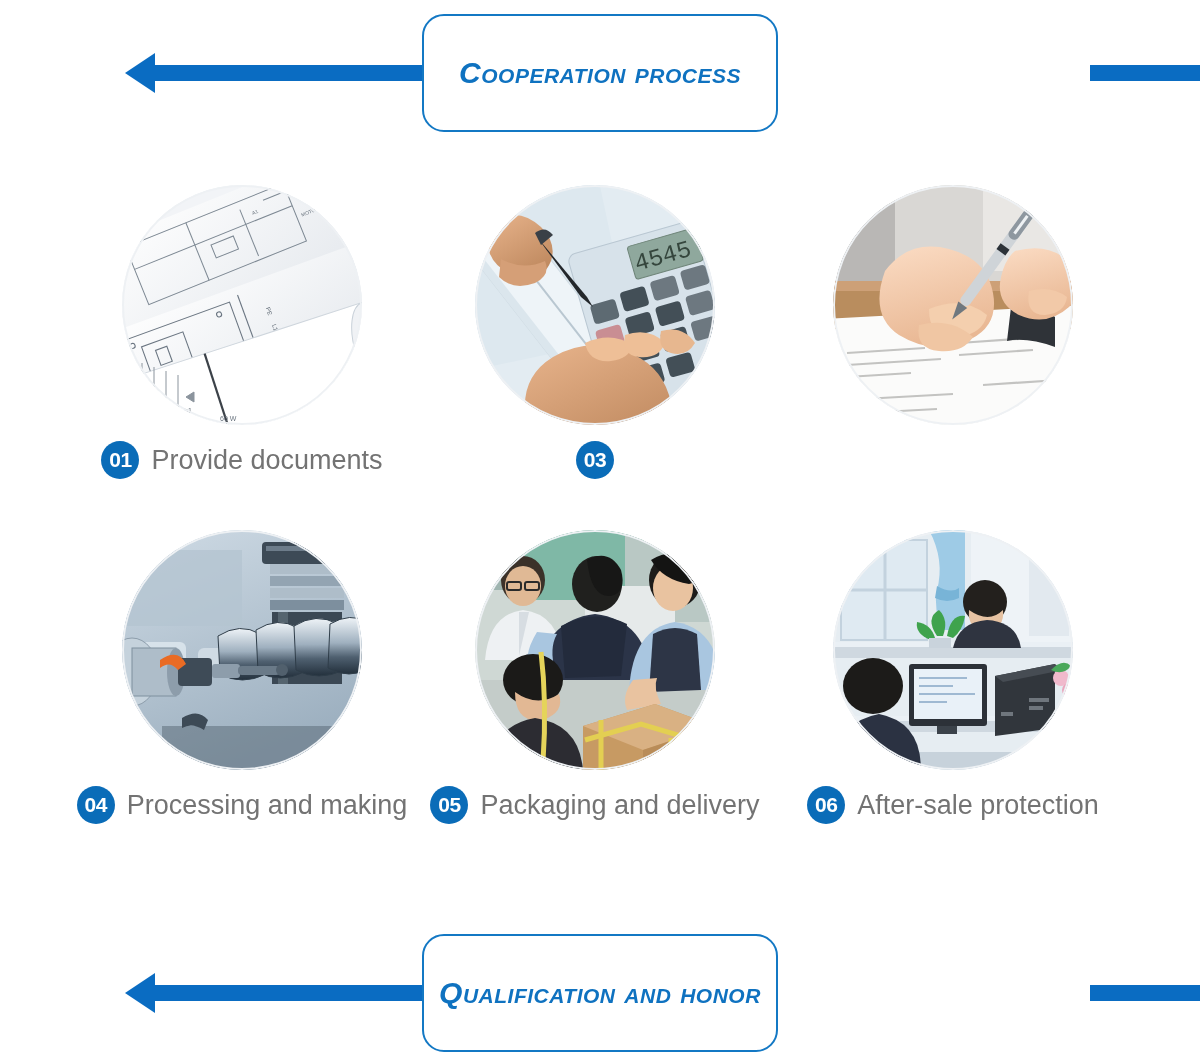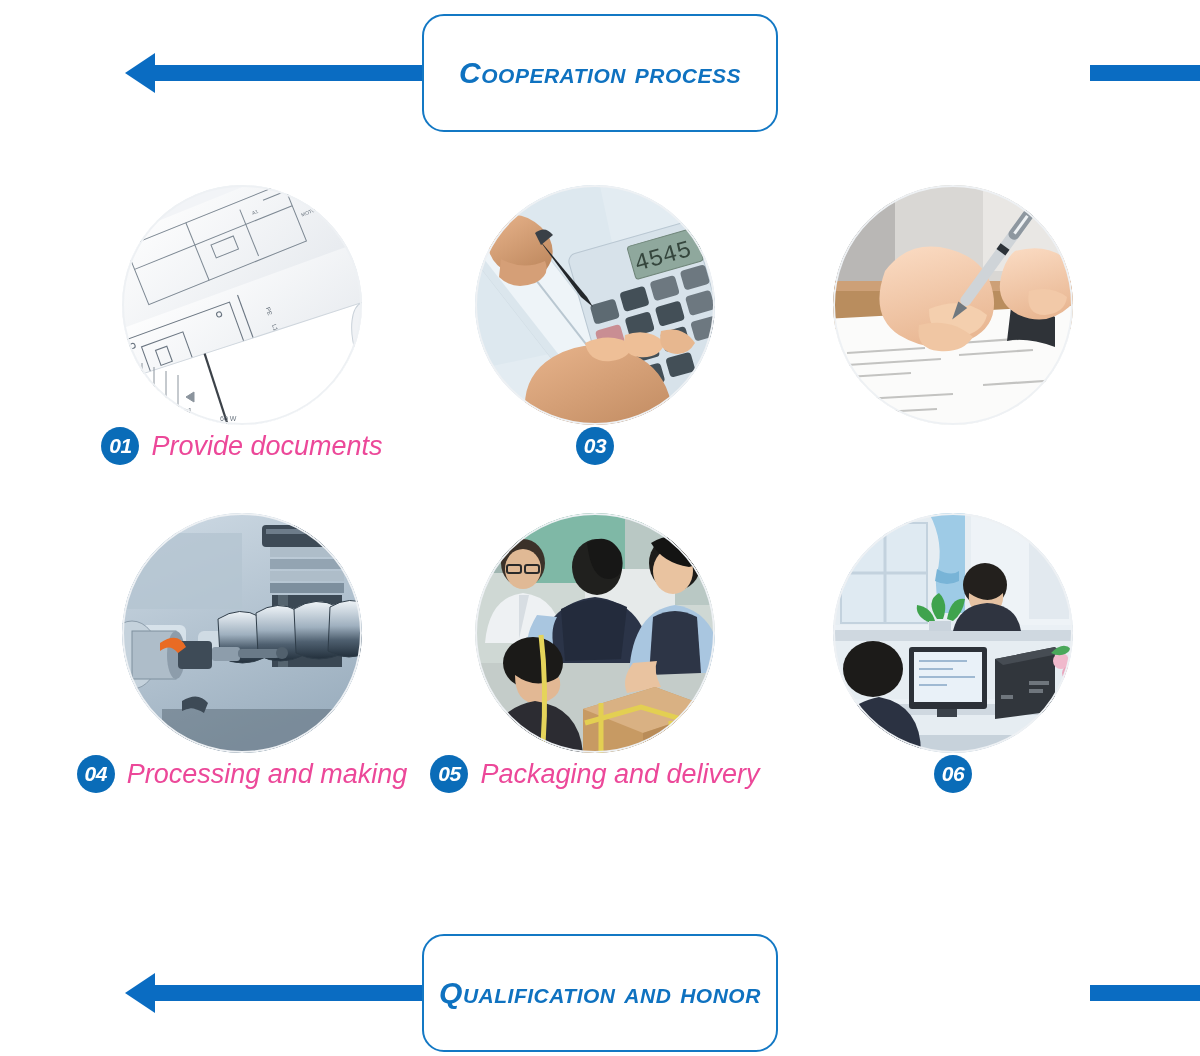--- a/index.html
+++ b/index.html
@@ -75,61 +75,60 @@
     height: 700px;
   }
   .step {
     position: absolute;
     width: 400px;
     display: flex;
     flex-direction: column;
     align-items: center;
   }
   .row1 { top: 0px; }
-  .row2 { top: 328px; }
+  .row2 { top: 345px; }
   .col1 { left: 42px; }
   .col2 { left: 395px; }
   .col3 { left: 753px; }
 
   .photo {
     width: 240px;
     height: 240px;
     border-radius: 50%;
     overflow: hidden;
     position: relative;
     background: #e9edf1;
   }
   .photo svg { display: block; width: 240px; height: 240px; }
 
   .caption {
-    margin-top: 2px;
+    margin-top: 16px;
     display: flex;
     align-items: center;
     justify-content: flex-end;
     gap: 12px;
     white-space: nowrap;
-    font-style: italic;
   }
   .badge {
     width: 38px;
     height: 38px;
     min-width: 38px;
     border-radius: 50%;
     background: #0a6cb8;
     color: #ffffff;
     font-size: 21px;
     font-weight: bold;
     display: flex;
     align-items: center;
     justify-content: center;
     letter-spacing: -0.5px;
   }
   .step-label {
     font-size: 27px;
-    color: #ec4899;
+    color: #737373;
     font-family: "Liberation Sans", sans-serif;
   }
 </style>
 </head>
 <body>
 
 <div class="banner banner-top">
   <div class="arrow arrow-left">
     <svg width="360" height="42" viewBox="0 0 360 42">
       <polygon points="0,21 30,1 30,13 360,13 360,29 30,29 30,41" fill="#0a6cc2"></polygon>
@@ -551,20 +550,21 @@
             <circle cx="228" cy="148" r="8" fill="#f0b9cc"></circle>
             <circle cx="236" cy="160" r="7" fill="#e9a6bd"></circle>
             <path d="M218 140 q12 -12 20 -4 q-8 10 -20 4 z" fill="#4aa85b"></path>
           </g>
           <circle cx="120" cy="120" r="119" fill="none" stroke="#eef1f4" stroke-width="2"></circle>
         </g>
       </svg>
     </div>
     <div class="caption">
       <span class="badge">06</span>
+      <span class="step-label">After-sale protection</span>
     </div>
   </div>
 
 </div>
 
 <div class="banner banner-bottom">
   <div class="arrow arrow-left">
     <svg width="360" height="42" viewBox="0 0 360 42">
       <polygon points="0,21 30,1 30,13 360,13 360,29 30,29 30,41" fill="#0a6cc2"></polygon>
     </svg>

